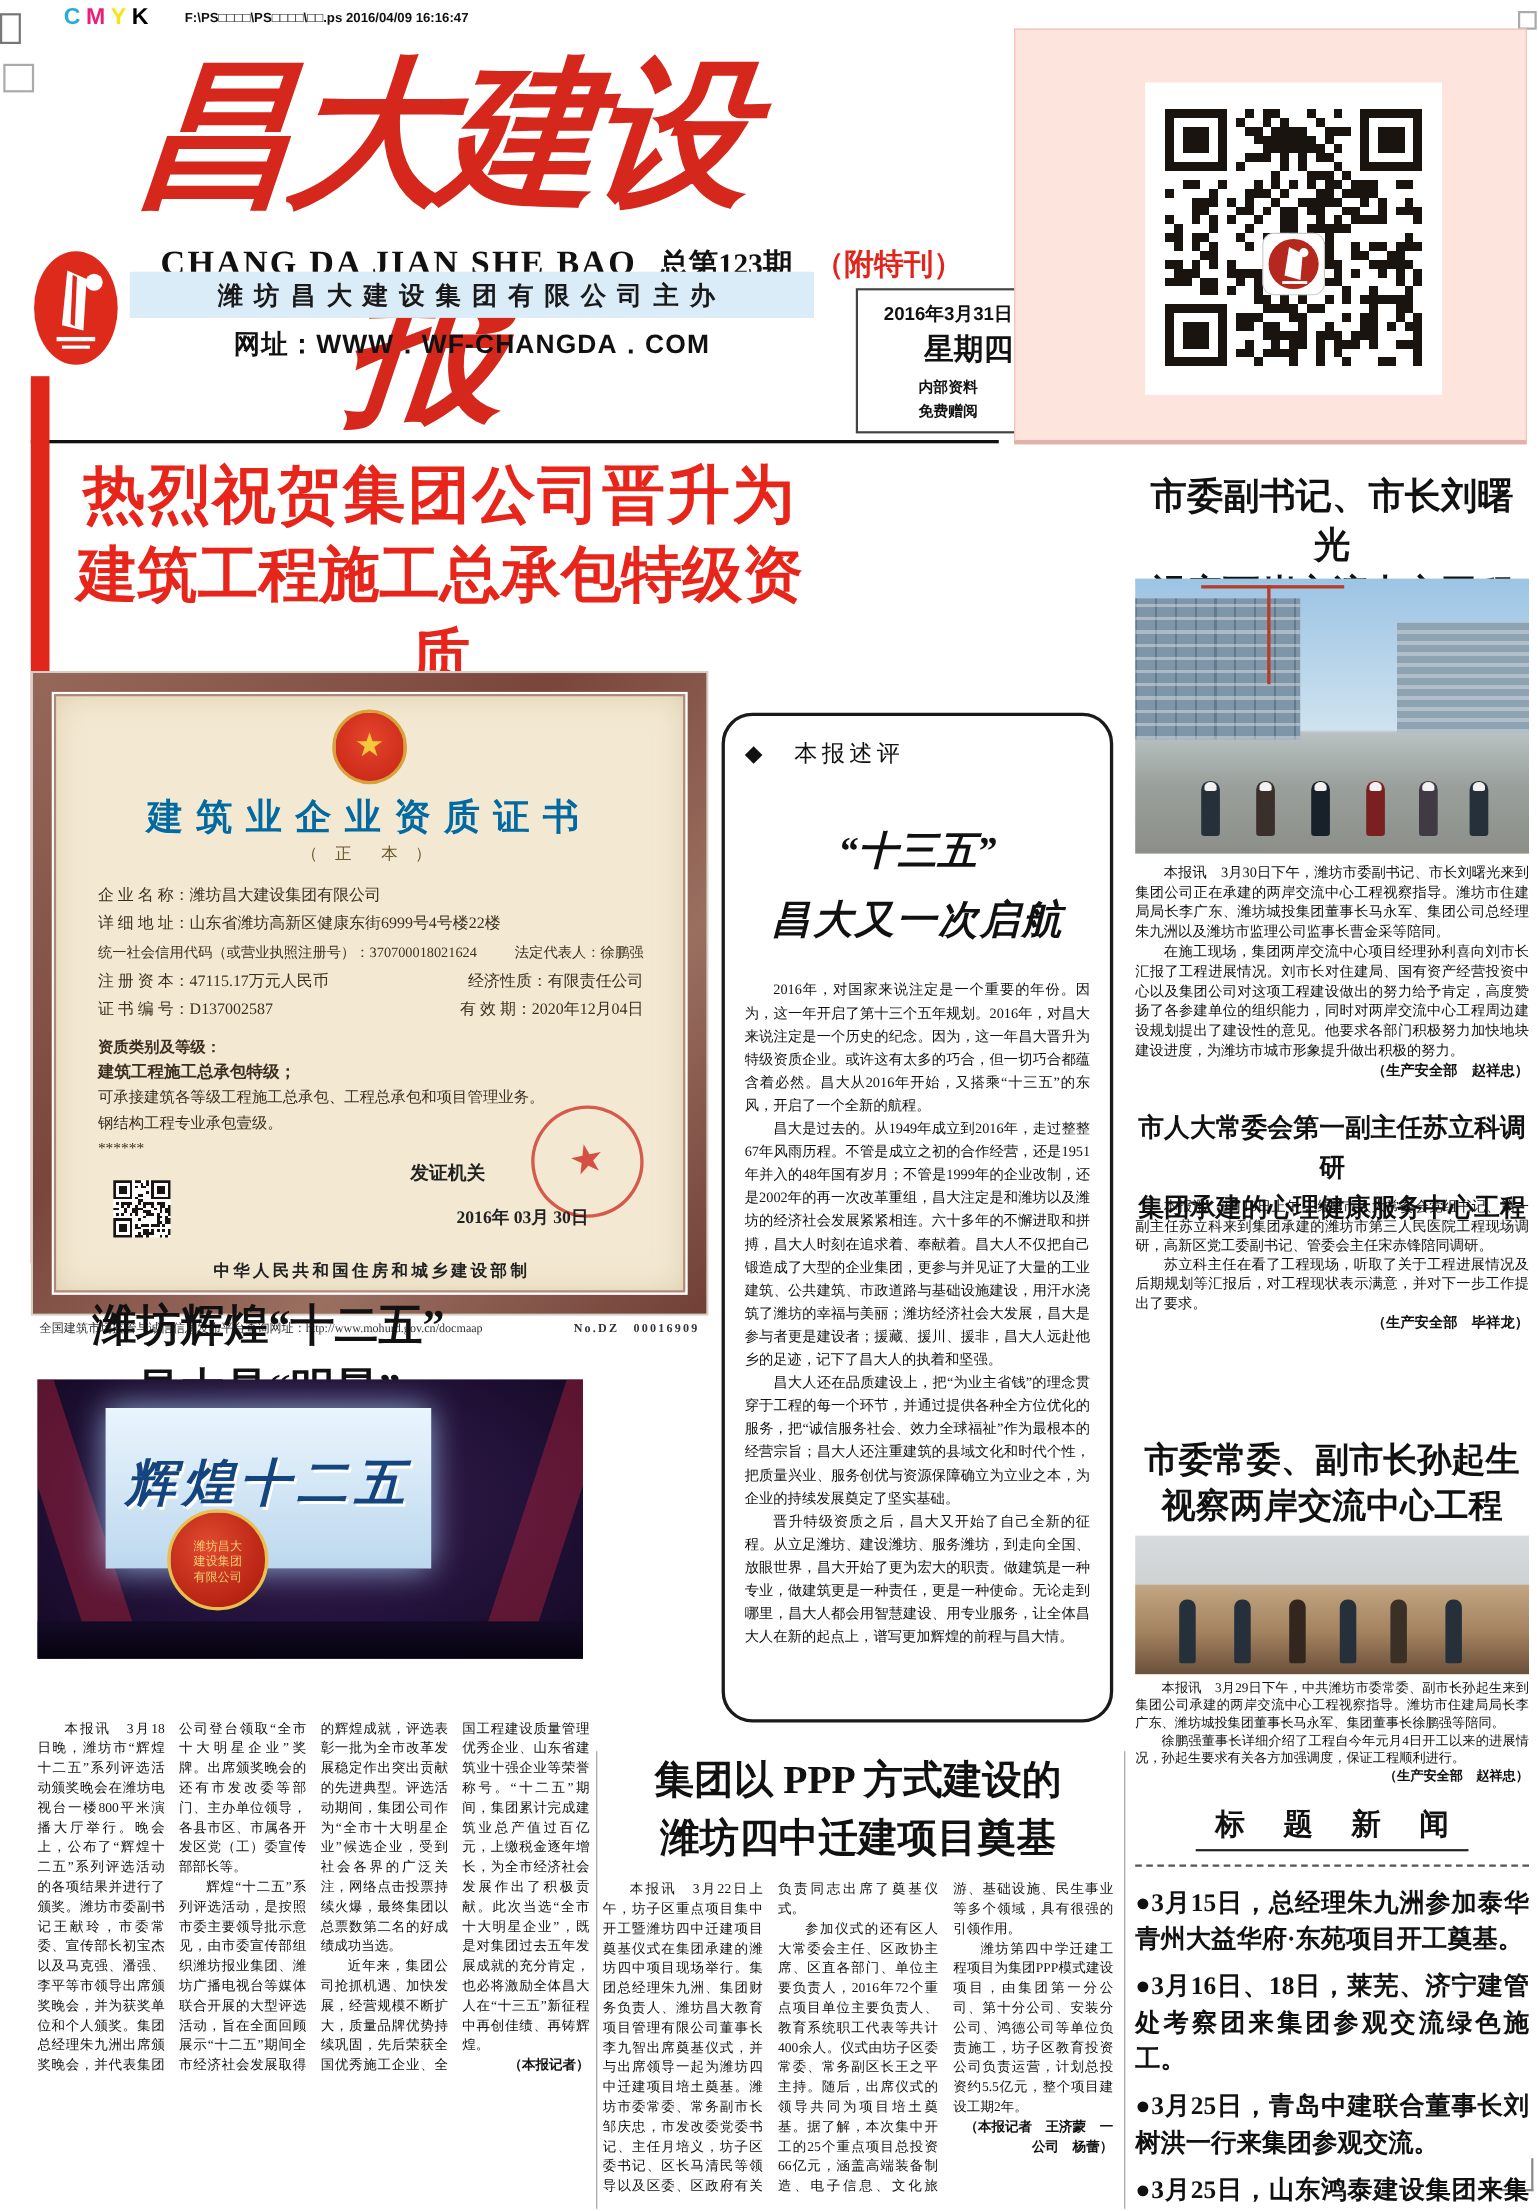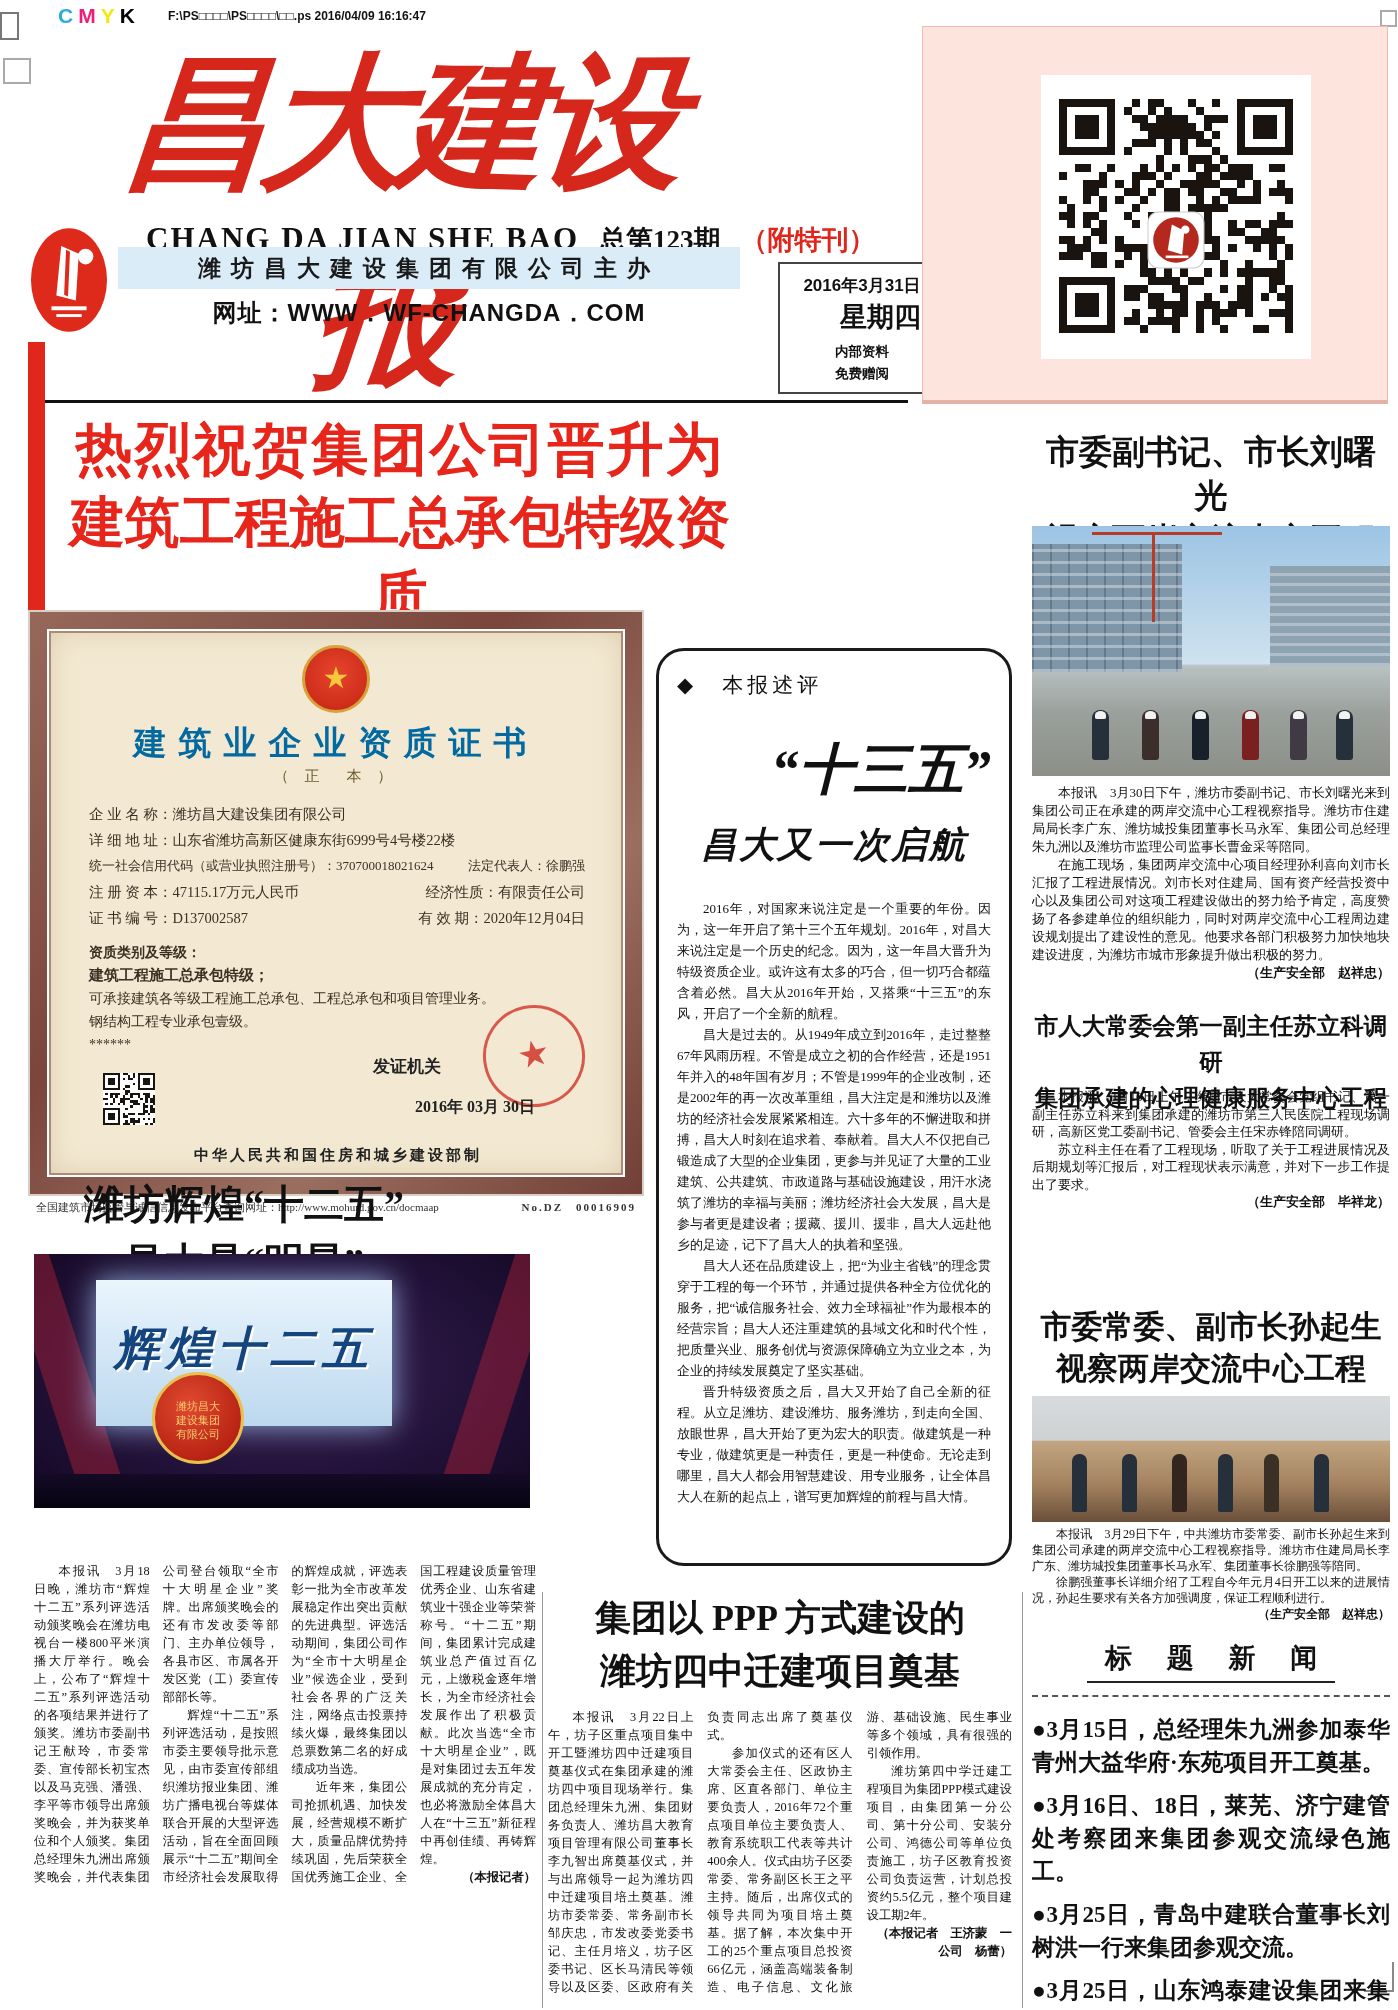--- a/index.html
+++ b/index.html
@@ -76,21 +76,21 @@
         color:rgba(205,40,30,.8);transform:rotate(-12deg);}
   .certdate{position:absolute;right:64px;top:58px;font-weight:bold;font-size:16px;color:#222;}
   .maker{position:absolute;left:0;right:0;bottom:2px;text-align:center;font-weight:bold;
          font-size:15px;letter-spacing:3px;color:#222;}
   .certfoot{left:36px;top:1200px;width:600px;display:flex;font-size:11px;color:#333;}
   .certfoot .no{margin-left:auto;font-weight:bold;letter-spacing:2px;}
   
   .reviewbox{left:656px;top:648px;width:356px;height:918px;border:3px solid #1a1a1a;border-radius:28px;
              box-sizing:border-box;padding:20px 18px;overflow:hidden;}
   .rtag{font-size:21px;letter-spacing:4px;}
-  .rt1{text-align:right;font-weight:bold;font-size:55px;margin-top:34px;font-style:italic;}
+  .rt1{text-align:center;font-weight:bold;font-size:36px;margin-top:50px;font-style:italic;}
   .rt2{text-align:center;font-weight:bold;font-size:36px;margin-top:14px;font-style:italic;letter-spacing:2px;}
   .rbody{margin-top:28px;font-size:13px;line-height:21px;text-align:justify;}
   .rbody p{margin:0;text-indent:2em;}
   
   .rc-title{left:1032px;width:358px;text-align:center;font-weight:bold;}
   .a1t{top:430px;font-size:33px;line-height:44px;}
   .a2t{top:1008px;font-size:23.5px;line-height:36px;}
   .a3t{top:1306px;font-size:31px;line-height:42px;}
   .rc-body{left:1032px;width:358px;text-align:justify;overflow:hidden;}
   .a1b{top:784px;height:222px;font-size:13px;line-height:18px;}

